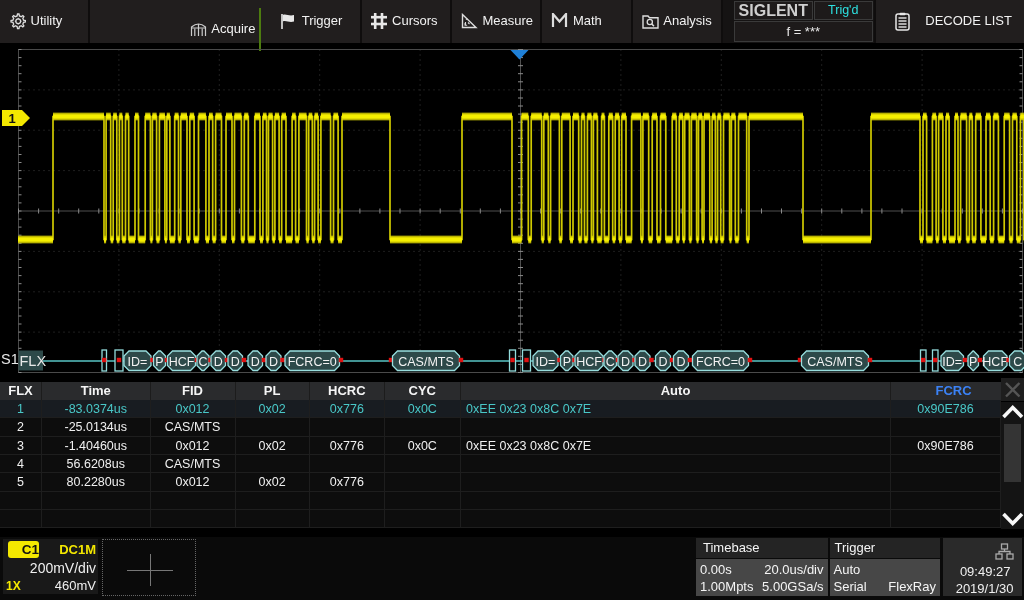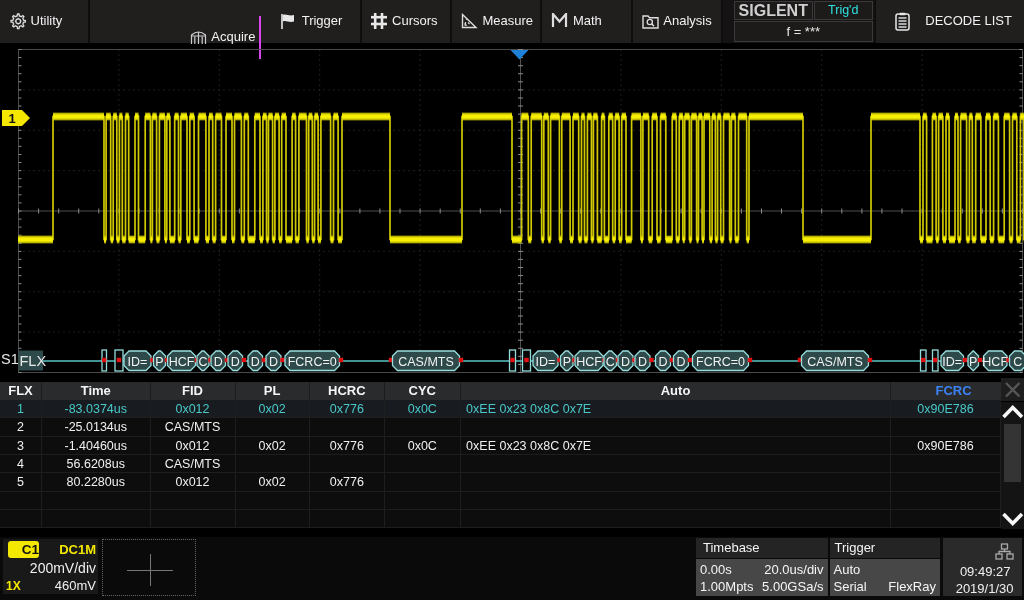--- a/index.html
+++ b/index.html
@@ -8,21 +8,21 @@
 <div style="position:relative;width:1024px;height:600px;background:#000">
 <div style="position:absolute;left:0;top:0;width:1024px;height:43px;background:#211e1e">
       <div style="position:absolute;left:0.0px;top:0;width:90.4px;height:43px;border-right:2px solid #0f0d0d;box-sizing:border-box">
         <span style="position:absolute;left:9px;top:13px"><svg width="17" height="17" viewBox="0 0 17 17">
             <path d="M8.5 1 L10 1 L10.4 3 a5.6 5.6 0 0 1 1.7 .7 L13.8 2.6 L14.9 3.7 L13.8 5.4 a5.6 5.6 0 0 1 .7 1.7 L16.5 7.5 L16.5 9 L14.5 9.4 a5.6 5.6 0 0 1 -.7 1.7 L14.9 12.8 L13.8 13.9 L12.1 12.8 a5.6 5.6 0 0 1 -1.7 .7 L10 15.5 L8.5 15.5 L8.1 13.5 a5.6 5.6 0 0 1 -1.7 -.7 L4.7 13.9 L3.6 12.8 L4.7 11.1 a5.6 5.6 0 0 1 -.7 -1.7 L2 9 L2 7.5 L4 7.1 a5.6 5.6 0 0 1 .7 -1.7 L3.6 3.7 L4.7 2.6 L6.4 3.7 a5.6 5.6 0 0 1 1.7 -.7 Z" fill="none" stroke="#ddd" stroke-width="1.3"></path>
             <circle cx="9.2" cy="8.2" r="2.4" fill="none" stroke="#ddd" stroke-width="1.2"></circle>
             <path d="M9.2 4.8 L9.2 6.4 M9.2 10 L9.2 11.6 M5.8 8.2 L7.4 8.2 M11 8.2 L12.6 8.2" stroke="#ddd" stroke-width="1"></path>
           </svg></span>
         <span style="position:absolute;left:30.5px;top:12.5px;font-size:13px;color:#f2f2f2">Utility</span>
       </div>
-      <div style="position:absolute;left:180.8px;top:16px;width:80px;height:43px;border-right:2px solid #d946ef;box-sizing:border-box">
+      <div style="position:absolute;left:180.8px;top:8px;width:80px;height:43px;border-right:2px solid #4d7c0f;box-sizing:border-box">
         <span style="position:absolute;left:9px;top:13px"><svg width="17" height="16" viewBox="0 0 17 16">
             <path d="M1.5 15 L1.5 6 Q8.5 0 15.5 6 L15.5 15 M1.5 7 L15.5 7 M8.5 3 L8.5 15 M4.8 7.8 L4.8 15 M12.2 7.8 L12.2 15" fill="none" stroke="#ccc" stroke-width="1.2"></path>
           </svg></span>
         <span style="position:absolute;left:30.5px;top:12.5px;font-size:13px;color:#f2f2f2">Acquire</span>
       </div>
       <div style="position:absolute;left:271.2px;top:0;width:90.4px;height:43px;border-right:2px solid #0f0d0d;box-sizing:border-box">
         <span style="position:absolute;left:9px;top:13px"><svg width="16" height="17" viewBox="0 0 16 17">
             <path d="M2 1 L2 16" stroke="#e8e8e8" stroke-width="1.6"></path>
             <path d="M2.8 2 C6 0.5 9 3.5 14 2 L14 8.5 C9 10 6 7 2.8 8.5 Z" fill="#e8e8e8"></path>
           </svg></span>

